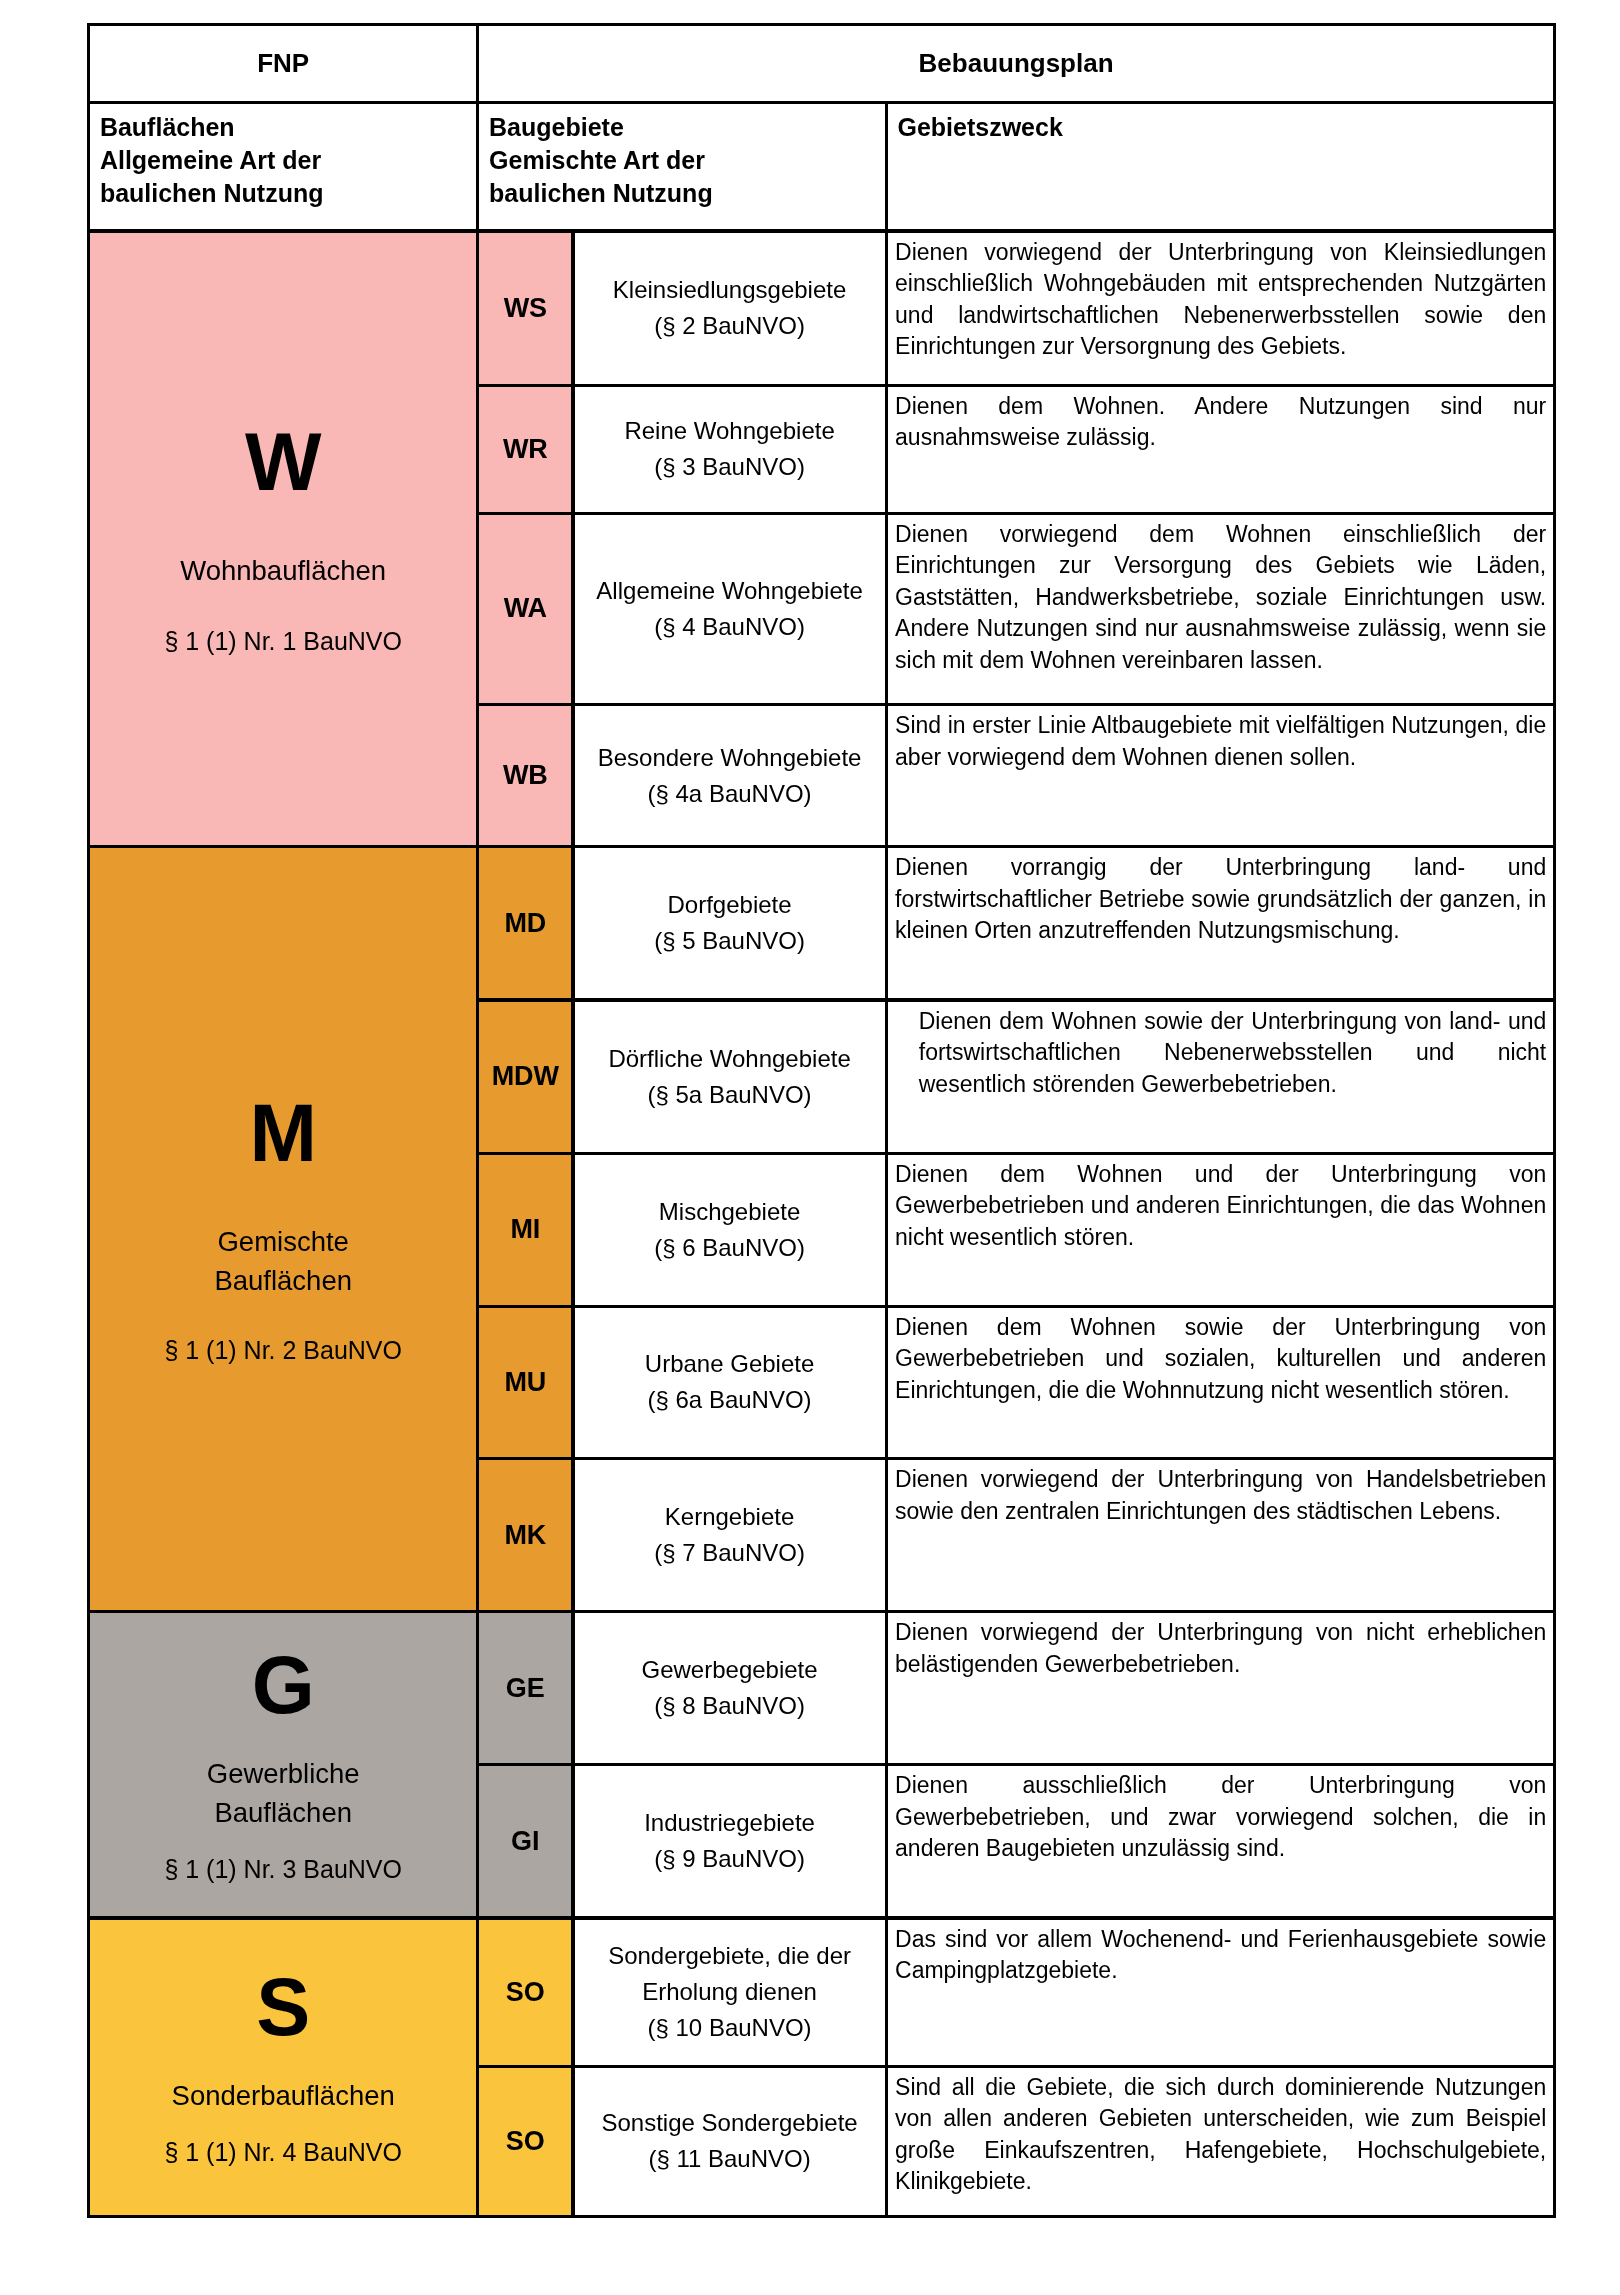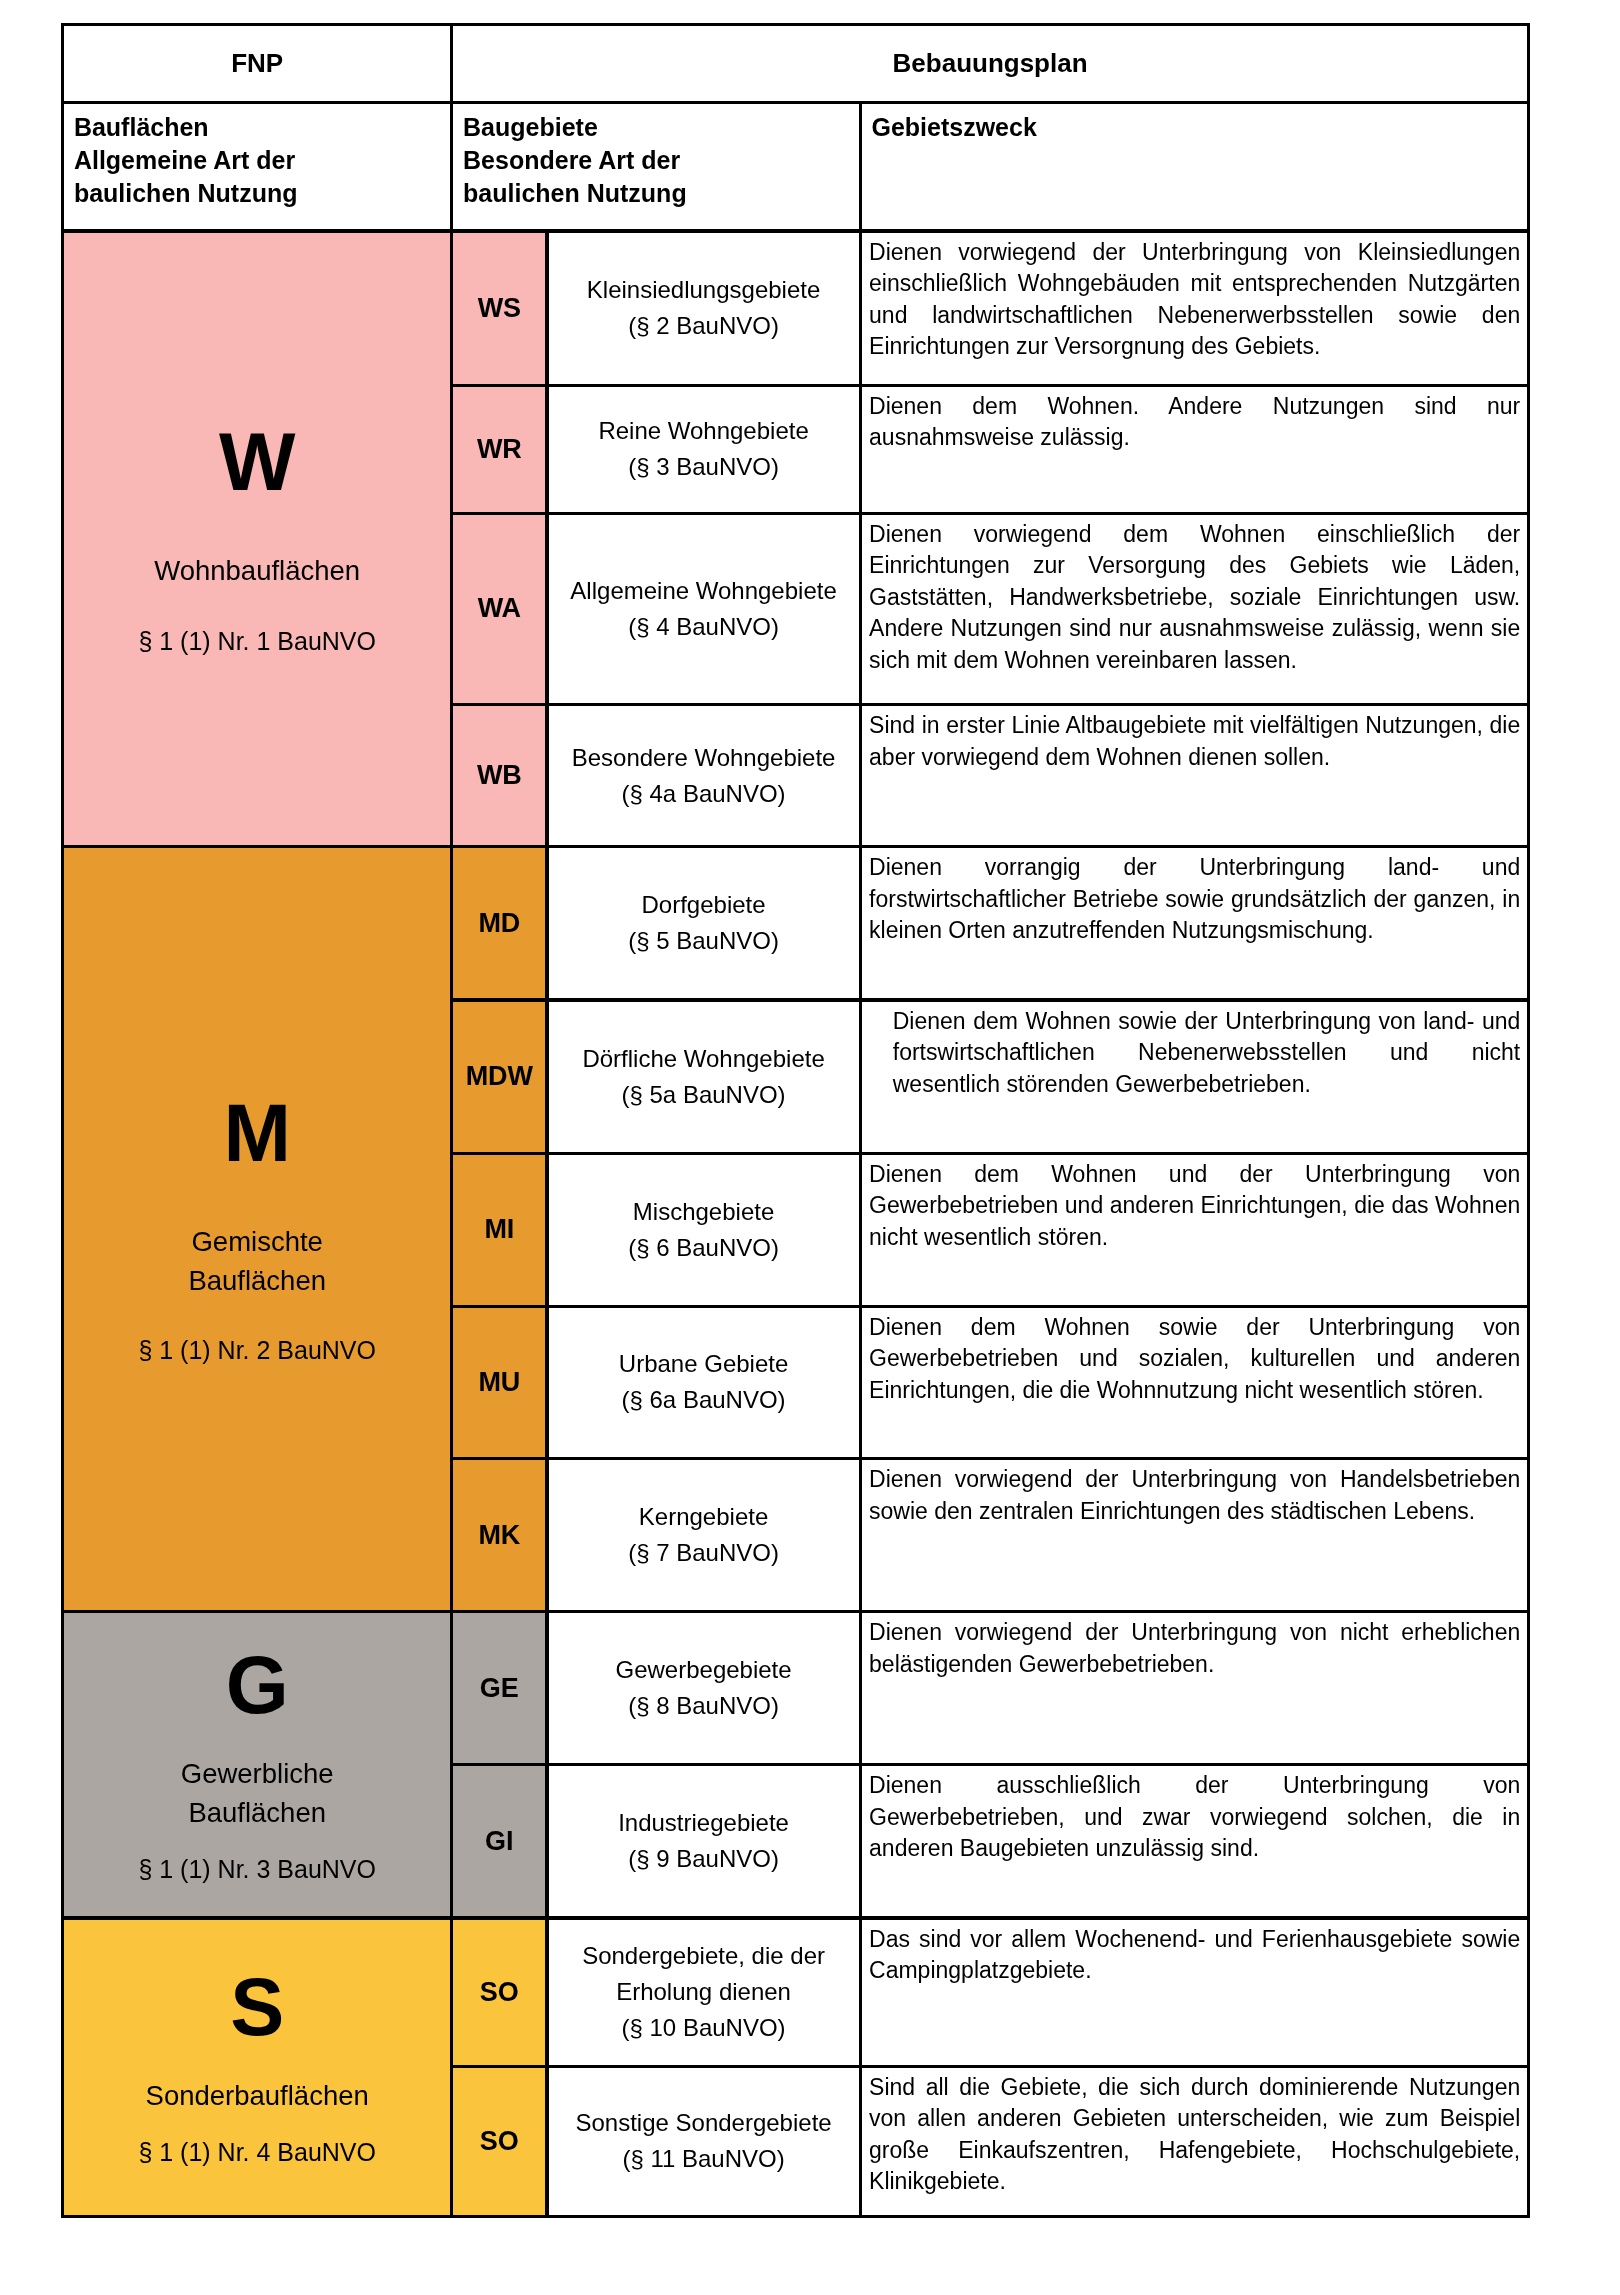--- a/index.html
+++ b/index.html
@@ -6,21 +6,21 @@
     margin: 0;
     padding: 0;
     background: #ffffff;
     width: 1621px;
     height: 2295px;
     font-family: "Liberation Sans", sans-serif;
     color: #000000;
   }
   .table {
     position: absolute;
-    left: 61px;
+    left: 87px;
     top: 23px;
     display: grid;
     grid-template-columns: 386px 92px 310px 665px;
     grid-template-rows: 75px 125px 151px 125px 188px 139px 150px 150px 150px 149px 150px 150px 150px 145px 147px;
     gap: 3.2px;
     background: #000000;
     padding: 3.2px;
   }
   .cell {
     background: #ffffff;
@@ -102,21 +102,21 @@
 
 <div class="table">
 
   <div class="cell h-top" style="grid-column:1; grid-row:1;">FNP</div>
   <div class="cell h-top" style="grid-column:2 / span 3; grid-row:1;">Bebauungsplan</div>
 
   <div class="cell h-sub preline" style="grid-column:1; grid-row:2;">Bauflächen
 Allgemeine Art der
 baulichen Nutzung</div>
   <div class="cell h-sub preline" style="grid-column:2 / span 2; grid-row:2;">Baugebiete
-Besondere Art der
+Gemischte Art der
 baulichen Nutzung</div>
   <div class="cell h-sub" style="grid-column:4; grid-row:2;">Gebietszweck</div>
 
   <div class="cell group-block" style="grid-area: 3 / 1 / span 4; background-color: rgb(249, 184, 181);">
     <div class="group-letter">W</div>
     <div class="group-name preline">Wohnbauflächen</div>
     <div class="group-ref">§ 1 (1) Nr. 1 BauNVO</div>
   </div>
 
   <div class="cell code-cell" style="grid-area: 3 / 2; background-color: rgb(249, 184, 181);">WS</div>

